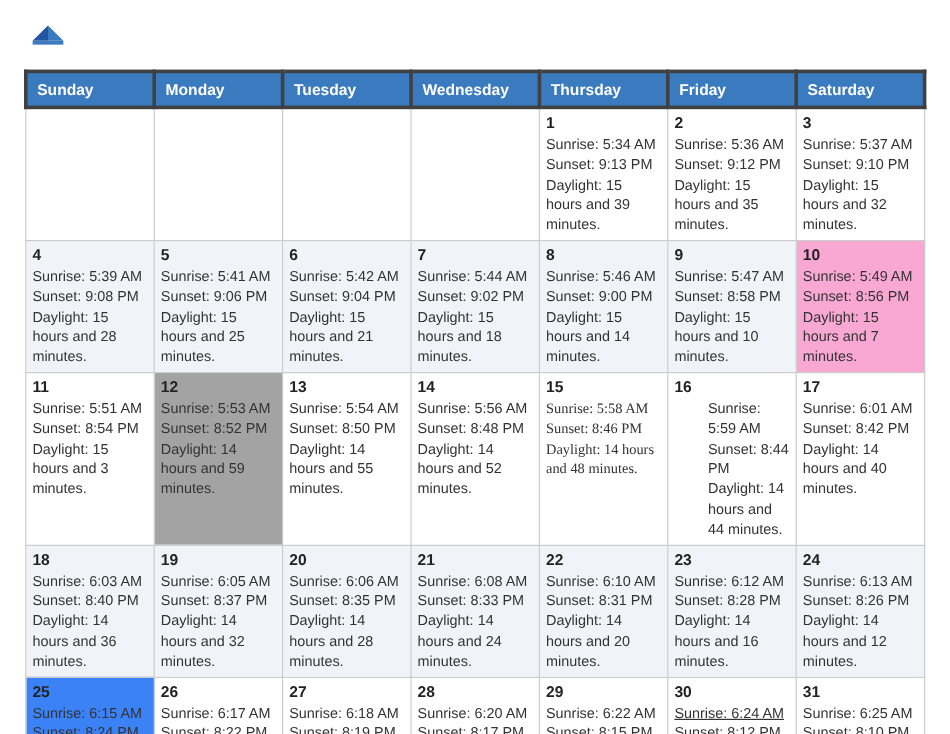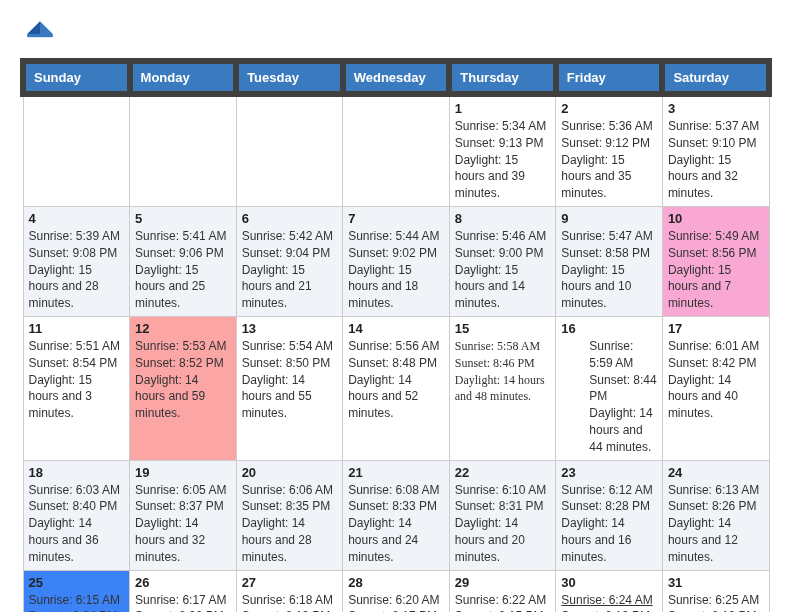--- a/index.html
+++ b/index.html
@@ -60,21 +60,21 @@
       margin: 0 10px;
       width: calc(100% - 20px);
     }
     .calendar th {
       background: #3a7abf;
       color: #fff;
       font-size: 13px;
       font-weight: bold;
       padding: 6px 8px;
       text-align: left;
-      border: 6px solid #404040;
+      border: 3px solid #404040;
     }
     .calendar td {
       vertical-align: top;
       border: 1px solid #ccc;
       padding: 4px 5px;
       width: 14.28%;
       height: 80px;
       font-size: 10.5px;
       color: #333;
       background: #fff;
@@ -219,21 +219,21 @@
 Daylight: 15 hours and 7 minutes.</div>
           </td>
         </tr>
         <tr>
           <td style="background: rgb(255, 255, 255);">
             <span class="day-num">11</span>
             <div class="day-info" style="white-space: pre-line;">Sunrise: 5:51 AM
 Sunset: 8:54 PM
 Daylight: 15 hours and 3 minutes.</div>
           </td>
-          <td style="background: #fca5a5;">
+          <td style="background: #a3a3a3;">
             <span class="day-num">12</span>
             <div class="day-info" style="white-space: pre-line;">Sunrise: 5:53 AM
 Sunset: 8:52 PM
 Daylight: 14 hours and 59 minutes.</div>
           </td>
           <td style="background: rgb(255, 255, 255);">
             <span class="day-num">13</span>
             <div class="day-info" style="white-space: pre-line;">Sunrise: 5:54 AM
 Sunset: 8:50 PM
 Daylight: 14 hours and 55 minutes.</div>

